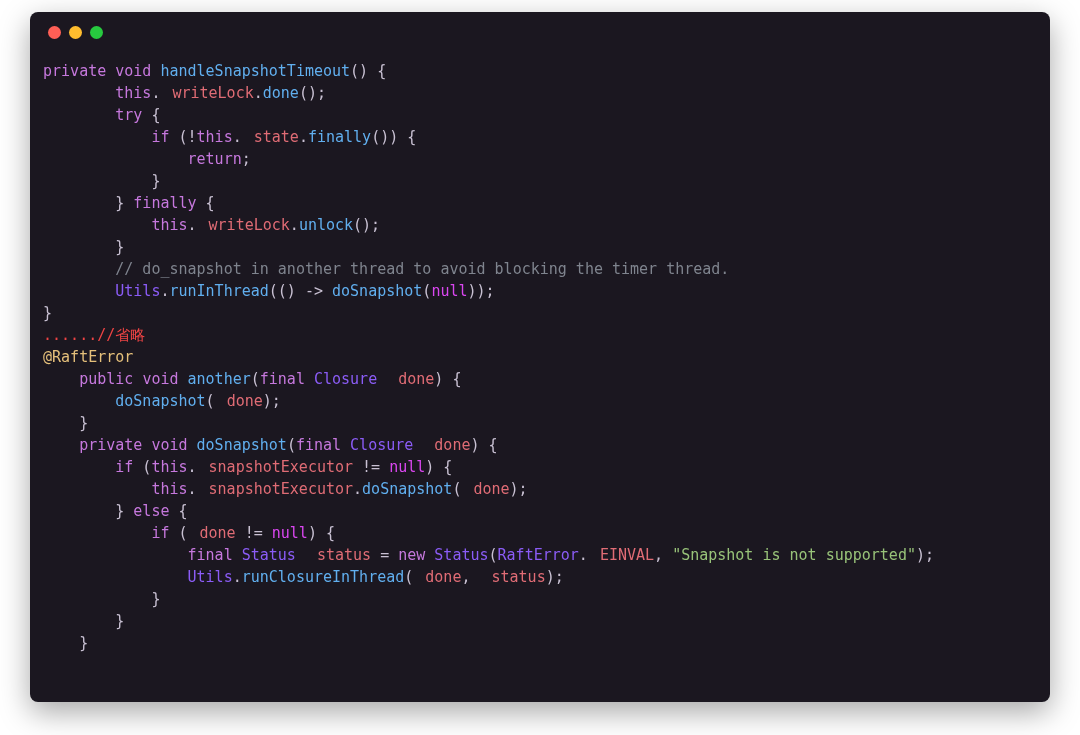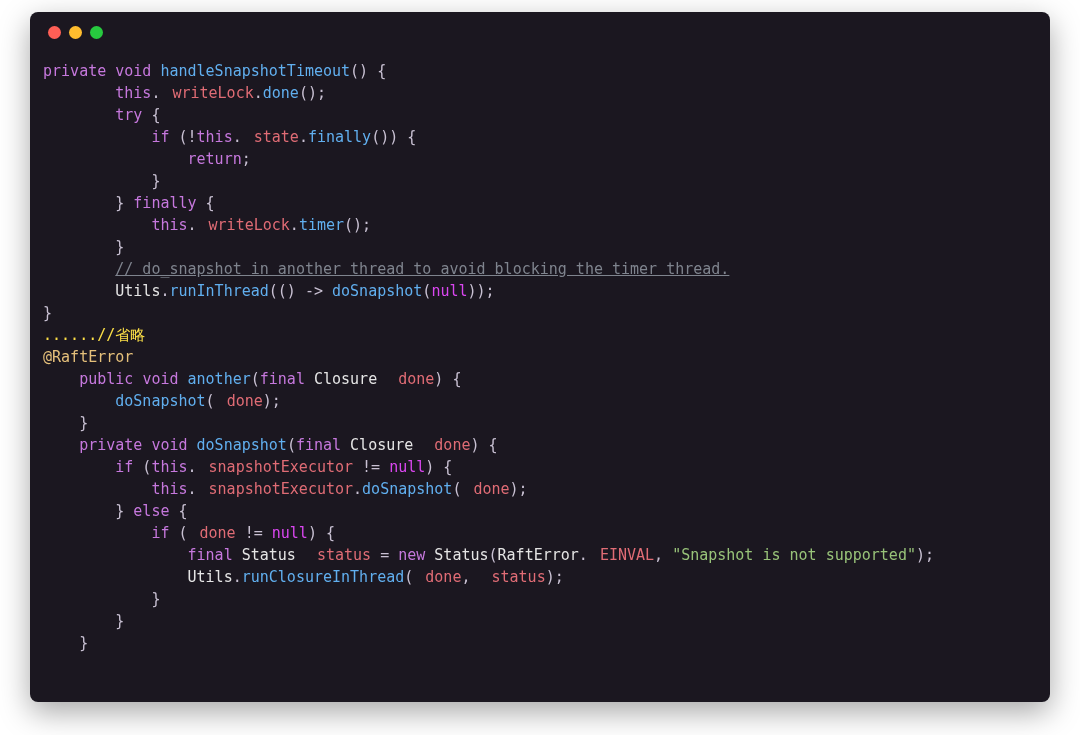--- a/index.html
+++ b/index.html
@@ -42,47 +42,47 @@
     padding: 8px 4px 20px 4px;
     font-size: 15px;
     line-height: 22px;
     color: #c9c1d3;
     white-space: pre;
     overflow: hidden;
   }
 
   
   .kw   { color: #c678dd; } 
-  .type { color: #e5e5e5; } 
+  .type { color: #8b5cf6; } 
   .fn   { color: #61afef; } 
   .id   { color: #e06c75; margin-left: 12px; } 
   .lit  { color: #d946ef; } 
   .str  { color: #98c379; } 
-  .cmt  { color: #7f848e; text-decoration: underline; } 
+  .cmt  { color: #7f848e; } 
   .ann  { color: #e5c07b; } 
-  .dim  { color: #fde047; }
+  .dim  { color: #ef4444; }
 </style>
 </head>
 <body>
 
 <div class="window">
   <div class="titlebar">
     <div class="traffic-light red"></div>
     <div class="traffic-light yellow"></div>
     <div class="traffic-light green"></div>
   </div>
 
 <pre class="code"> <span class="kw">private</span> <span class="kw">void</span> <span class="fn">handleSnapshotTimeout</span>() {
          <span class="kw">this</span>.<span class="id">writeLock</span>.<span class="fn">done</span>();
          <span class="kw">try</span> {
              <span class="kw">if</span> (!<span class="kw">this</span>.<span class="id">state</span>.<span class="fn">finally</span>()) {
                  <span class="kw">return</span>;
              }
          } <span class="kw">finally</span> {
-             <span class="kw">this</span>.<span class="id">writeLock</span>.<span class="fn">timer</span>();
+             <span class="kw">this</span>.<span class="id">writeLock</span>.<span class="fn">unlock</span>();
          }
          <span class="cmt">// do_snapshot in another thread to avoid blocking the timer thread.</span>
          <span class="type">Utils</span>.<span class="fn">runInThread</span>(() -&gt; <span class="fn">doSnapshot</span>(<span class="lit">null</span>));
  }
  <span class="dim">......//省略</span>
  <span class="ann">@RaftError</span>
      <span class="kw">public</span> <span class="kw">void</span> <span class="fn">another</span>(<span class="kw">final</span> <span class="type">Closure</span> <span class="id">done</span>) {
          <span class="fn">doSnapshot</span>(<span class="id">done</span>);
      }
      <span class="kw">private</span> <span class="kw">void</span> <span class="fn">doSnapshot</span>(<span class="kw">final</span> <span class="type">Closure</span> <span class="id">done</span>) {

